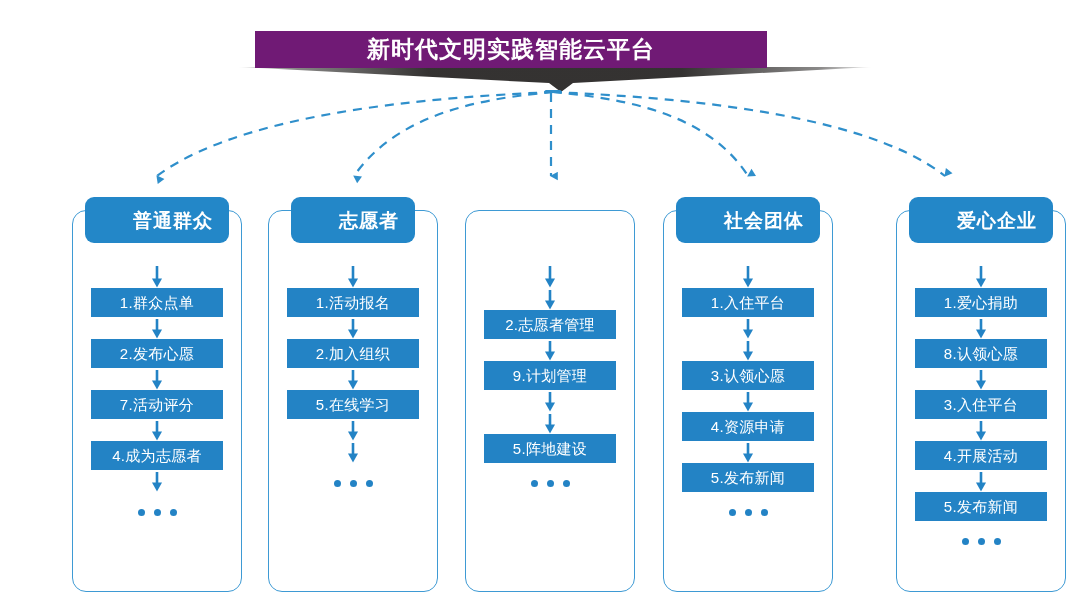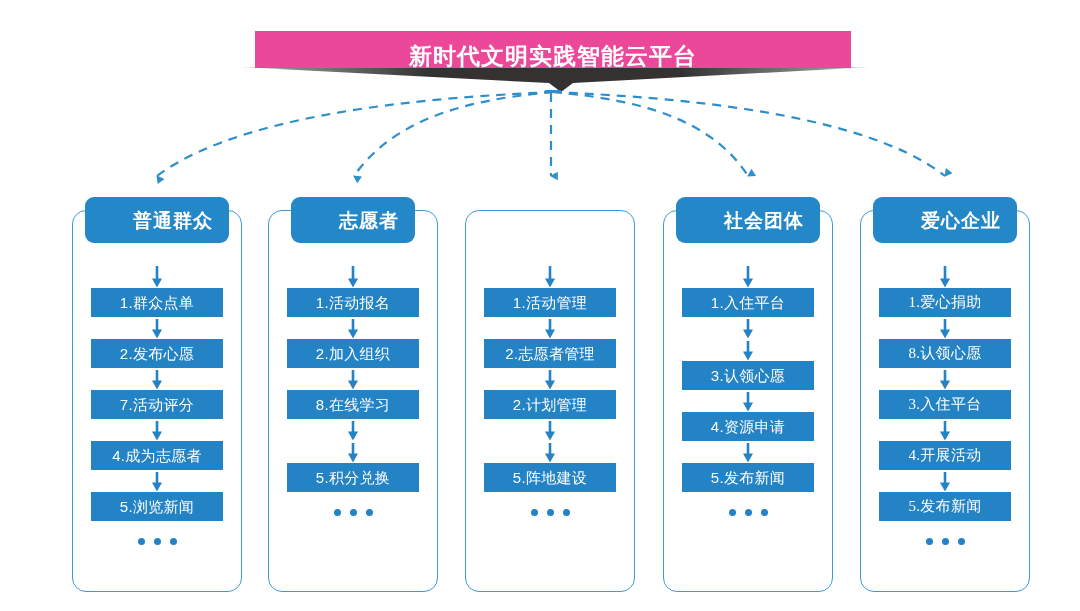--- a/index.html
+++ b/index.html
@@ -9,23 +9,23 @@
     background:#ffffff;
     font-family:"Liberation Sans","DejaVu Sans",sans-serif;
     overflow:hidden;
     position:relative;
   }
   #stage{position:absolute;left:0;top:0;width:1080px;height:611px;}
 
   
   .banner-wrap{position:absolute;left:255px;top:31px;width:600px;height:37px;}
   .banner-bar{
-    position:absolute;left:0;top:0;width:596px;height:37px;
-    background:#ec4899;
-    display:flex;align-items:flex-end;justify-content:center;
+    position:absolute;left:0;top:0;width:512px;height:37px;
+    background:#701a75;
+    display:flex;align-items:center;justify-content:center;
     box-sizing:border-box;
   }
   .banner-title{
     color:#ffffff;
     font-size:23px;
     font-weight:bold;
     letter-spacing:1px;
     line-height:1;
     white-space:nowrap;
   }
@@ -159,23 +159,20 @@
             <path d="M7,2 L7,13" stroke="#2383c5" stroke-width="2.6"></path>
             <path d="M2,12.5 L12,12.5 L7,21.5 Z" fill="#2383c5"></path>
           </svg>
         <div class="item-box">
             <span class="item-label">4.成为志愿者</span>
           </div>
         <svg class="flow-arrow" viewBox="0 0 14 22">
             <path d="M7,2 L7,13" stroke="#2383c5" stroke-width="2.6"></path>
             <path d="M2,12.5 L12,12.5 L7,21.5 Z" fill="#2383c5"></path>
           </svg>
-        <div class="item-box">
-            <span class="item-label">5.浏览新闻</span>
-          </div>
         <div class="ellipsis">
             <span></span>
             <span></span>
             <span></span>
           </div>
       </div>
     </div>
 
     <div class="column" style="left:268px;">
       <div class="col-card"></div>
@@ -195,64 +192,58 @@
             <path d="M2,12.5 L12,12.5 L7,21.5 Z" fill="#2383c5"></path>
           </svg>
         <div class="item-box">
             <span class="item-label">2.加入组织</span>
           </div>
         <svg class="flow-arrow" viewBox="0 0 14 22">
             <path d="M7,2 L7,13" stroke="#2383c5" stroke-width="2.6"></path>
             <path d="M2,12.5 L12,12.5 L7,21.5 Z" fill="#2383c5"></path>
           </svg>
         <div class="item-box">
-            <span class="item-label">8.在线学习</span>
-          </div>
-        <svg class="flow-arrow" viewBox="0 0 14 22">
-            <path d="M7,2 L7,13" stroke="#2383c5" stroke-width="2.6"></path>
-            <path d="M2,12.5 L12,12.5 L7,21.5 Z" fill="#2383c5"></path>
-          </svg>
-        <svg class="flow-arrow" viewBox="0 0 14 22">
-            <path d="M7,2 L7,13" stroke="#2383c5" stroke-width="2.6"></path>
-            <path d="M2,12.5 L12,12.5 L7,21.5 Z" fill="#2383c5"></path>
-          </svg>
-        <div class="item-box">
-            <span class="item-label">5.积分兑换</span>
-          </div>
+            <span class="item-label">5.在线学习</span>
+          </div>
+        <svg class="flow-arrow" viewBox="0 0 14 22">
+            <path d="M7,2 L7,13" stroke="#2383c5" stroke-width="2.6"></path>
+            <path d="M2,12.5 L12,12.5 L7,21.5 Z" fill="#2383c5"></path>
+          </svg>
+        <svg class="flow-arrow" viewBox="0 0 14 22">
+            <path d="M7,2 L7,13" stroke="#2383c5" stroke-width="2.6"></path>
+            <path d="M2,12.5 L12,12.5 L7,21.5 Z" fill="#2383c5"></path>
+          </svg>
         <div class="ellipsis">
             <span></span>
             <span></span>
             <span></span>
           </div>
       </div>
     </div>
 
     <div class="column" style="left:465px;">
       <div class="col-card"></div>
       <div class="col-body">
         <svg class="flow-arrow" viewBox="0 0 14 22">
             <path d="M7,0 L7,13" stroke="#2383c5" stroke-width="2.6"></path>
             <path d="M2,12.5 L12,12.5 L7,21.5 Z" fill="#2383c5"></path>
           </svg>
-        <div class="item-box">
-            <span class="item-label">1.活动管理</span>
-          </div>
         <svg class="flow-arrow" viewBox="0 0 14 22">
             <path d="M7,2 L7,13" stroke="#2383c5" stroke-width="2.6"></path>
             <path d="M2,12.5 L12,12.5 L7,21.5 Z" fill="#2383c5"></path>
           </svg>
         <div class="item-box">
             <span class="item-label">2.志愿者管理</span>
           </div>
         <svg class="flow-arrow" viewBox="0 0 14 22">
             <path d="M7,2 L7,13" stroke="#2383c5" stroke-width="2.6"></path>
             <path d="M2,12.5 L12,12.5 L7,21.5 Z" fill="#2383c5"></path>
           </svg>
         <div class="item-box">
-            <span class="item-label">2.计划管理</span>
+            <span class="item-label">9.计划管理</span>
           </div>
         <svg class="flow-arrow" viewBox="0 0 14 22">
             <path d="M7,2 L7,13" stroke="#2383c5" stroke-width="2.6"></path>
             <path d="M2,12.5 L12,12.5 L7,21.5 Z" fill="#2383c5"></path>
           </svg>
         <svg class="flow-arrow" viewBox="0 0 14 22">
             <path d="M7,2 L7,13" stroke="#2383c5" stroke-width="2.6"></path>
             <path d="M2,12.5 L12,12.5 L7,21.5 Z" fill="#2383c5"></path>
           </svg>
         <div class="item-box">
@@ -305,21 +296,21 @@
             <span class="item-label">5.发布新闻</span>
           </div>
         <div class="ellipsis">
             <span></span>
             <span></span>
             <span></span>
           </div>
       </div>
     </div>
 
-    <div class="column" style="left:860px;font-family:Liberation Serif, serif;">
+    <div class="column" style="left:896px;">
       <div class="col-card"></div>
       <div class="col-head">
         <span class="col-head-label">爱心企业</span>
       </div>
       <div class="col-body">
         <svg class="flow-arrow" viewBox="0 0 14 22">
             <path d="M7,0 L7,13" stroke="#2383c5" stroke-width="2.6"></path>
             <path d="M2,12.5 L12,12.5 L7,21.5 Z" fill="#2383c5"></path>
           </svg>
         <div class="item-box">

